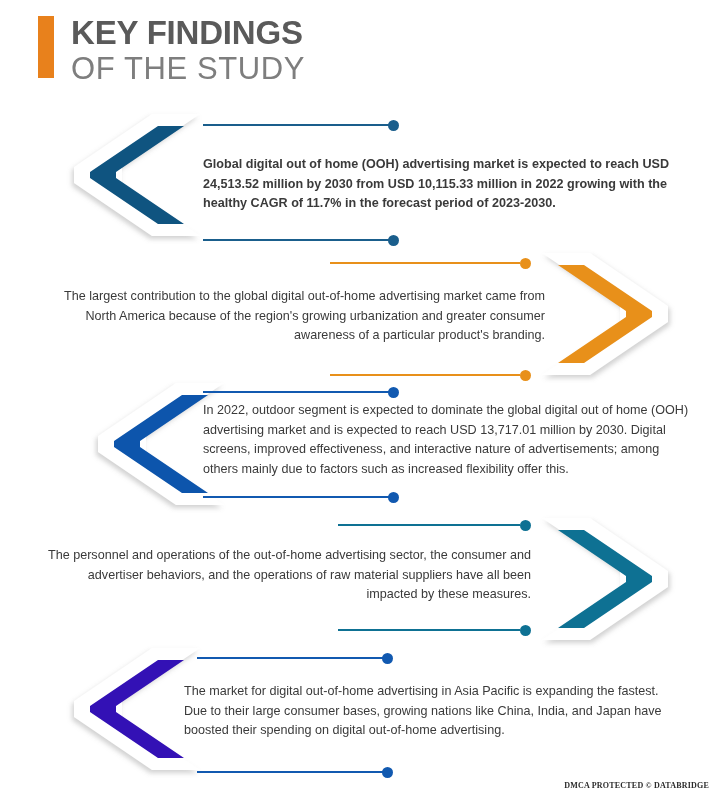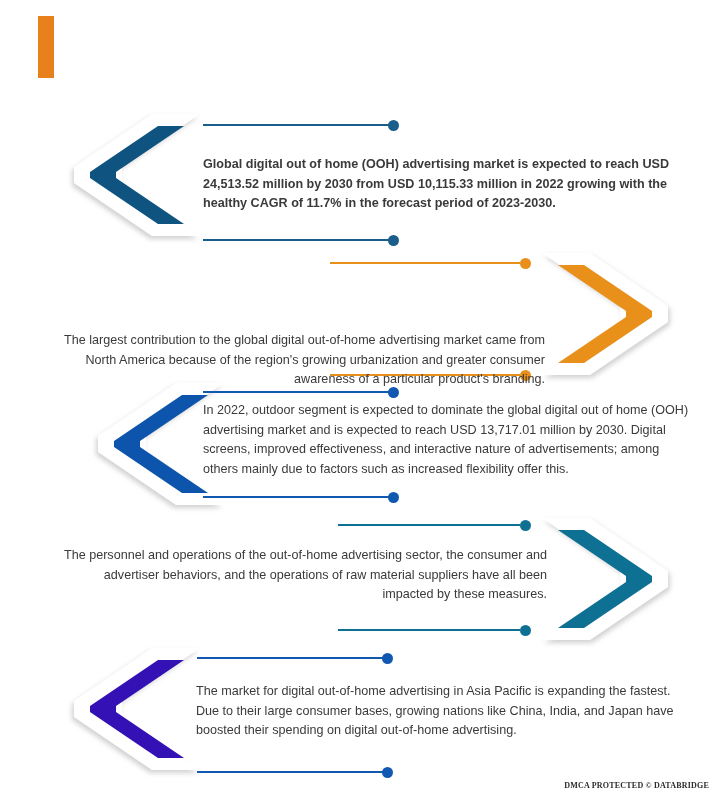--- a/index.html
+++ b/index.html
@@ -100,20 +100,24 @@
     color: #2B2B2B;
     letter-spacing: 0.2px;
     font-family: Liberation Serif, serif;
   }
 </style>
 </head>
 <body>
 
 <div id="header">
   <div id="header-accent-bar"></div>
+  <div id="header-text">
+    <div id="title-line1">KEY FINDINGS</div>
+    <div id="title-line2">OF THE STUDY</div>
+  </div>
 </div>
 
 <div id="sections-root">
     <div class="section" style="top: 0px;">
       <div class="chev-wrap" style="left: 62px; top: 106px;">
         <svg viewBox="0 0 152 138" xmlns="http://www.w3.org/2000/svg">
           <defs>
             <filter id="sh0F5480left" x="-30%" y="-30%" width="170%" height="170%">
               <feDropShadow dx="2" dy="3" stdDeviation="2.5" flood-color="#9a9a9a" flood-opacity="0.45"></feDropShadow>
             </filter>
@@ -149,21 +153,21 @@
         </svg>
       </div>
       <div class="connector left-dot" style="left: 330px; top: 256px; width: 200px;">
         <div class="line" style="background: rgb(232, 144, 26);"></div>
         <div class="dot" style="background: rgb(232, 144, 26);"></div>
       </div>
       <div class="connector left-dot" style="left: 330px; top: 368px; width: 200px;">
         <div class="line" style="background: rgb(232, 144, 26);"></div>
         <div class="dot" style="background: rgb(232, 144, 26);"></div>
       </div>
-      <div class="body-text align-right" style="left: 30px; top: 287px; width: 515px; margin-top: 44px;">The largest contribution to the global digital out-of-home advertising market came from North America because of the region's growing urbanization and greater consumer awareness of a particular product's branding.</div>
+      <div class="body-text align-right" style="left: 30px; top: 287px; width: 515px;">The largest contribution to the global digital out-of-home advertising market came from North America because of the region's growing urbanization and greater consumer awareness of a particular product's branding.</div>
     </div>
     <div class="section" style="top: 0px;">
       <div class="chev-wrap" style="left: 86px; top: 375px;">
         <svg viewBox="0 0 152 138" xmlns="http://www.w3.org/2000/svg">
           <defs>
             <filter id="sh0D55ACleft" x="-30%" y="-30%" width="170%" height="170%">
               <feDropShadow dx="2" dy="3" stdDeviation="2.5" flood-color="#9a9a9a" flood-opacity="0.45"></feDropShadow>
             </filter>
           </defs>
           <g transform="translate(152,0) scale(-1,1)">
@@ -197,21 +201,21 @@
         </svg>
       </div>
       <div class="connector left-dot" style="left: 338px; top: 518px; width: 192px;">
         <div class="line" style="background: rgb(14, 113, 147);"></div>
         <div class="dot" style="background: rgb(14, 113, 147);"></div>
       </div>
       <div class="connector left-dot" style="left: 338px; top: 623px; width: 192px;">
         <div class="line" style="background: rgb(14, 113, 147);"></div>
         <div class="dot" style="background: rgb(14, 113, 147);"></div>
       </div>
-      <div class="body-text align-right" style="left: 58px; top: 546px; width: 489px;">The personnel and operations of the out-of-home advertising sector, the consumer and advertiser behaviors, and the operations of raw material suppliers have all been impacted by these measures.</div>
+      <div class="body-text align-right" style="left: 42px; top: 546px; width: 489px;">The personnel and operations of the out-of-home advertising sector, the consumer and advertiser behaviors, and the operations of raw material suppliers have all been impacted by these measures.</div>
     </div>
     <div class="section" style="top: 0px;">
       <div class="chev-wrap" style="left: 62px; top: 640px;">
         <svg viewBox="0 0 152 138" xmlns="http://www.w3.org/2000/svg">
           <defs>
             <filter id="sh3311B5left" x="-30%" y="-30%" width="170%" height="170%">
               <feDropShadow dx="2" dy="3" stdDeviation="2.5" flood-color="#9a9a9a" flood-opacity="0.45"></feDropShadow>
             </filter>
           </defs>
           <g transform="translate(152,0) scale(-1,1)">
@@ -221,17 +225,17 @@
         </svg>
       </div>
       <div class="connector right-dot" style="left: 197px; top: 651px; width: 196px;">
         <div class="line" style="background: rgb(17, 89, 176);"></div>
         <div class="dot" style="background: rgb(17, 89, 176);"></div>
       </div>
       <div class="connector right-dot" style="left: 197px; top: 765px; width: 196px;">
         <div class="line" style="background: rgb(17, 89, 176);"></div>
         <div class="dot" style="background: rgb(17, 89, 176);"></div>
       </div>
-      <div class="body-text align-left" style="left: 196px; top: 682px; width: 496px;">The market for digital out-of-home advertising in Asia Pacific is expanding the fastest. Due to their large consumer bases, growing nations like China, India, and Japan have boosted their spending on digital out-of-home advertising.</div>
+      <div class="body-text align-left" style="left: 184px; top: 682px; width: 496px;">The market for digital out-of-home advertising in Asia Pacific is expanding the fastest. Due to their large consumer bases, growing nations like China, India, and Japan have boosted their spending on digital out-of-home advertising.</div>
     </div>
   </div>
 
 <div id="footer">DMCA PROTECTED © DATABRIDGE</div>
 
 </body></html>

